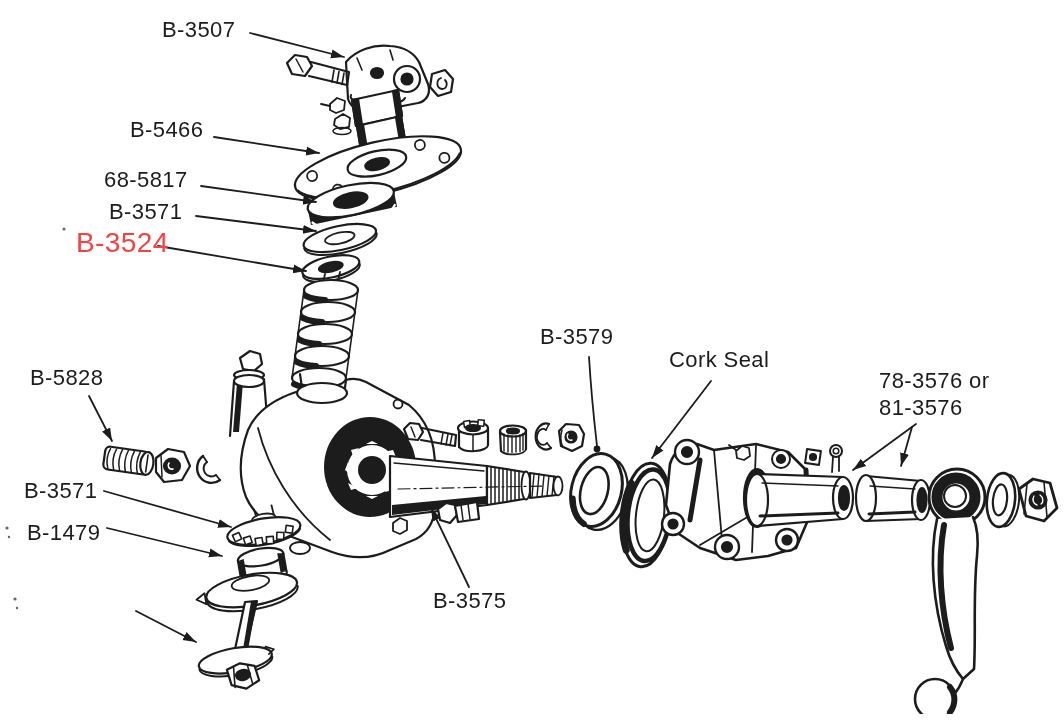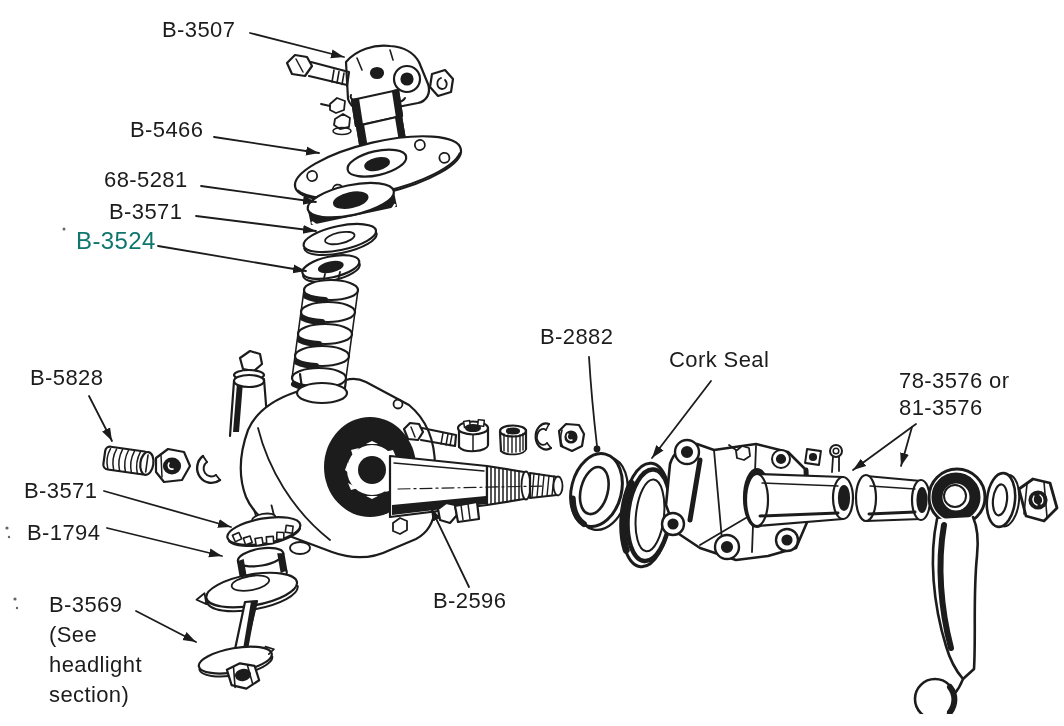--- a/index.html
+++ b/index.html
@@ -1,23 +1,23 @@
 <!DOCTYPE html>
 <html><head>
 <meta charset="utf-8">
 <style>
   html,body{margin:0;padding:0;background:#ffffff;}
   #page{position:relative;width:1064px;height:714px;background:#ffffff;overflow:hidden;
         font-family:"Liberation Sans", sans-serif;}
   #art{position:absolute;left:0;top:0;}
   .label{position:absolute;font-size:22px;line-height:1.1;color:#1c1c1c;white-space:nowrap;
          letter-spacing:0.4px;}
-  .label.red{color:#0f766e;font-size:24px;}
+  .label.red{color:#ef4444;font-size:28px;}
   .label.block div{line-height:30px;}
-  .label.twoline div{line-height:27px;margin-left:20px;}
+  .label.twoline div{line-height:27px;}
 </style>
 </head>
 <body>
 
 <div id="page">
 
 <svg id="art" width="1064" height="726" viewBox="0 0 1064 726">
   <defs>
     <marker id="arw" markerUnits="userSpaceOnUse" markerWidth="15" markerHeight="12" refX="13" refY="5.5" orient="auto">
       <polygon points="0,1 13,5.5 0,10" fill="#1c1c1c"></polygon>
@@ -339,33 +339,27 @@
       <circle cx="9" cy="537" r="1.2"></circle>
       <circle cx="15" cy="599" r="1.6"></circle>
       <circle cx="17" cy="608" r="1.2"></circle>
       <circle cx="64" cy="229" r="1.5"></circle>
     </g>
   </g>
 </svg>
 
 <div class="label" style="left:162px;top:18px">B-3507</div>
 <div class="label" style="left:130px;top:118px">B-5466</div>
-<div class="label" style="left:104px;top:168px">68-5281</div>
+<div class="label" style="left:104px;top:168px">68-5817</div>
 <div class="label" style="left:109px;top:200px">B-3571</div>
 <div class="label red" style="left:76px;top:228px">B-3524</div>
 <div class="label" style="left:30px;top:366px">B-5828</div>
 <div class="label" style="left:24px;top:479px">B-3571</div>
-<div class="label" style="left:27px;top:521px">B-1794</div>
-<div class="label block" style="left:49px;top:590px">
-  <div>B-3569</div>
-  <div>(See</div>
-  <div>headlight</div>
-  <div>section)</div>
-</div>
-<div class="label" style="left:433px;top:589px">B-2596</div>
-<div class="label" style="left:540px;top:325px">B-2882</div>
+<div class="label" style="left:27px;top:521px">B-1479</div>
+<div class="label" style="left:433px;top:589px">B-3575</div>
+<div class="label" style="left:540px;top:325px">B-3579</div>
 <div class="label" style="left:669px;top:348px">Cork Seal</div>
 <div class="label twoline" style="left:879px;top:367px">
   <div>78-3576 or</div>
   <div>81-3576</div>
 </div>
 
 </div>
 
 </body></html>

